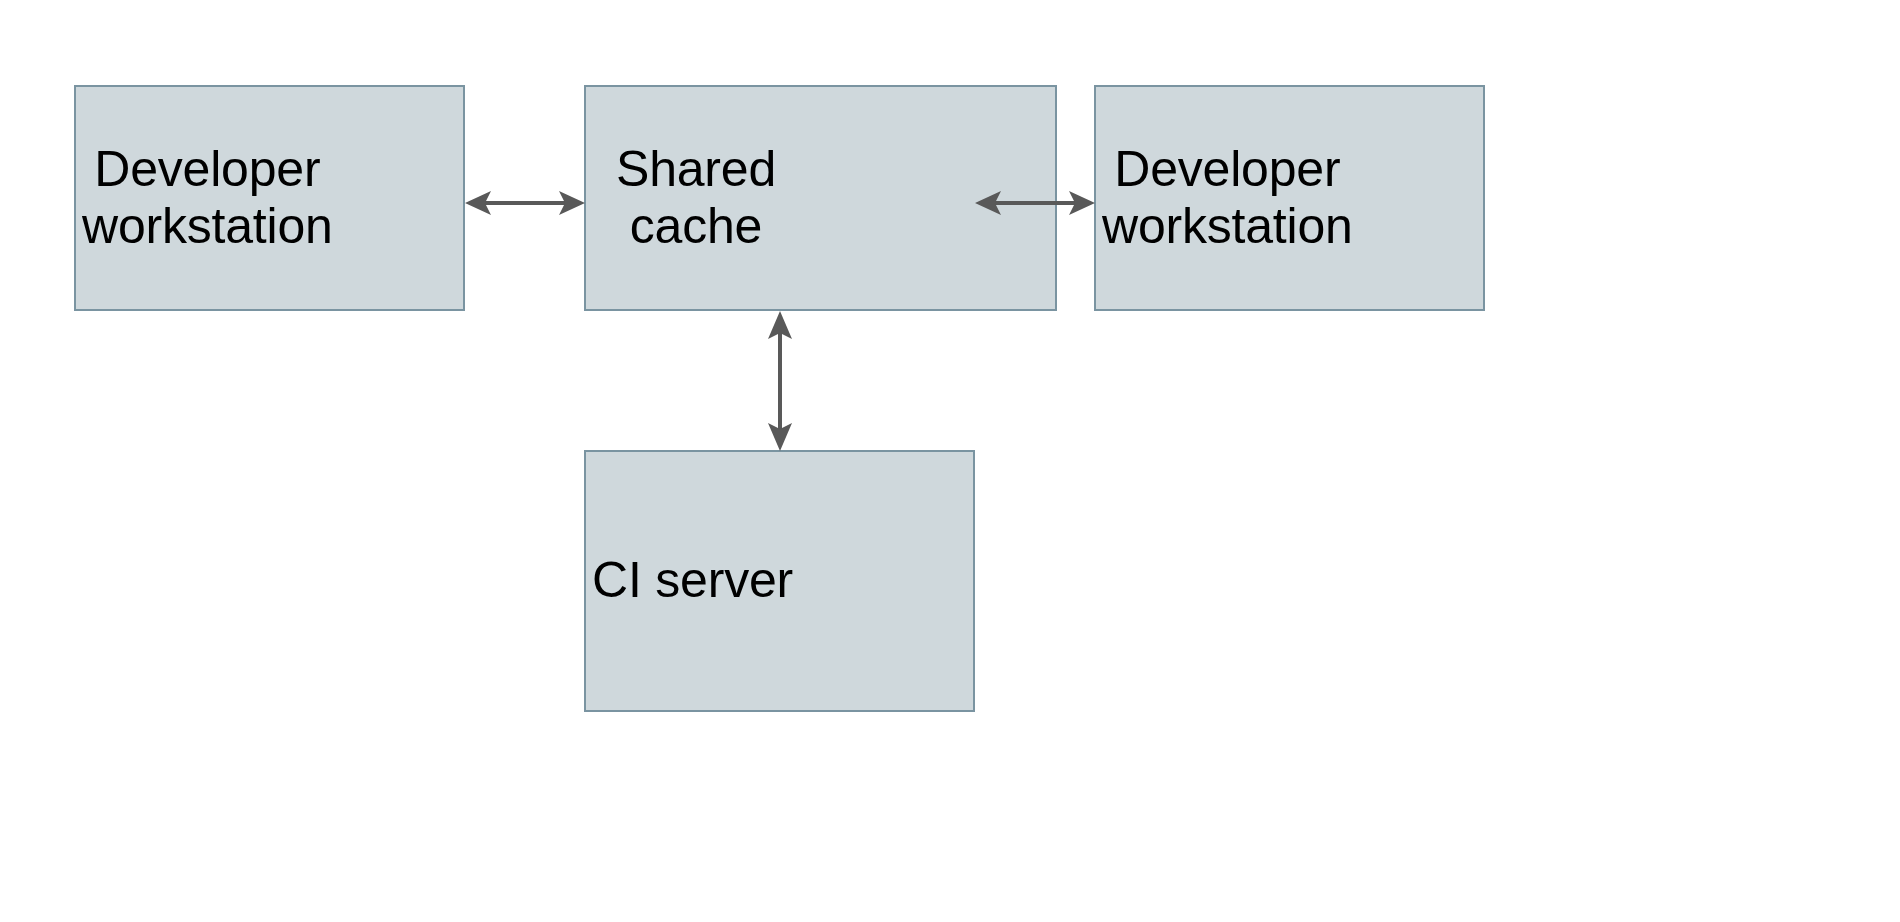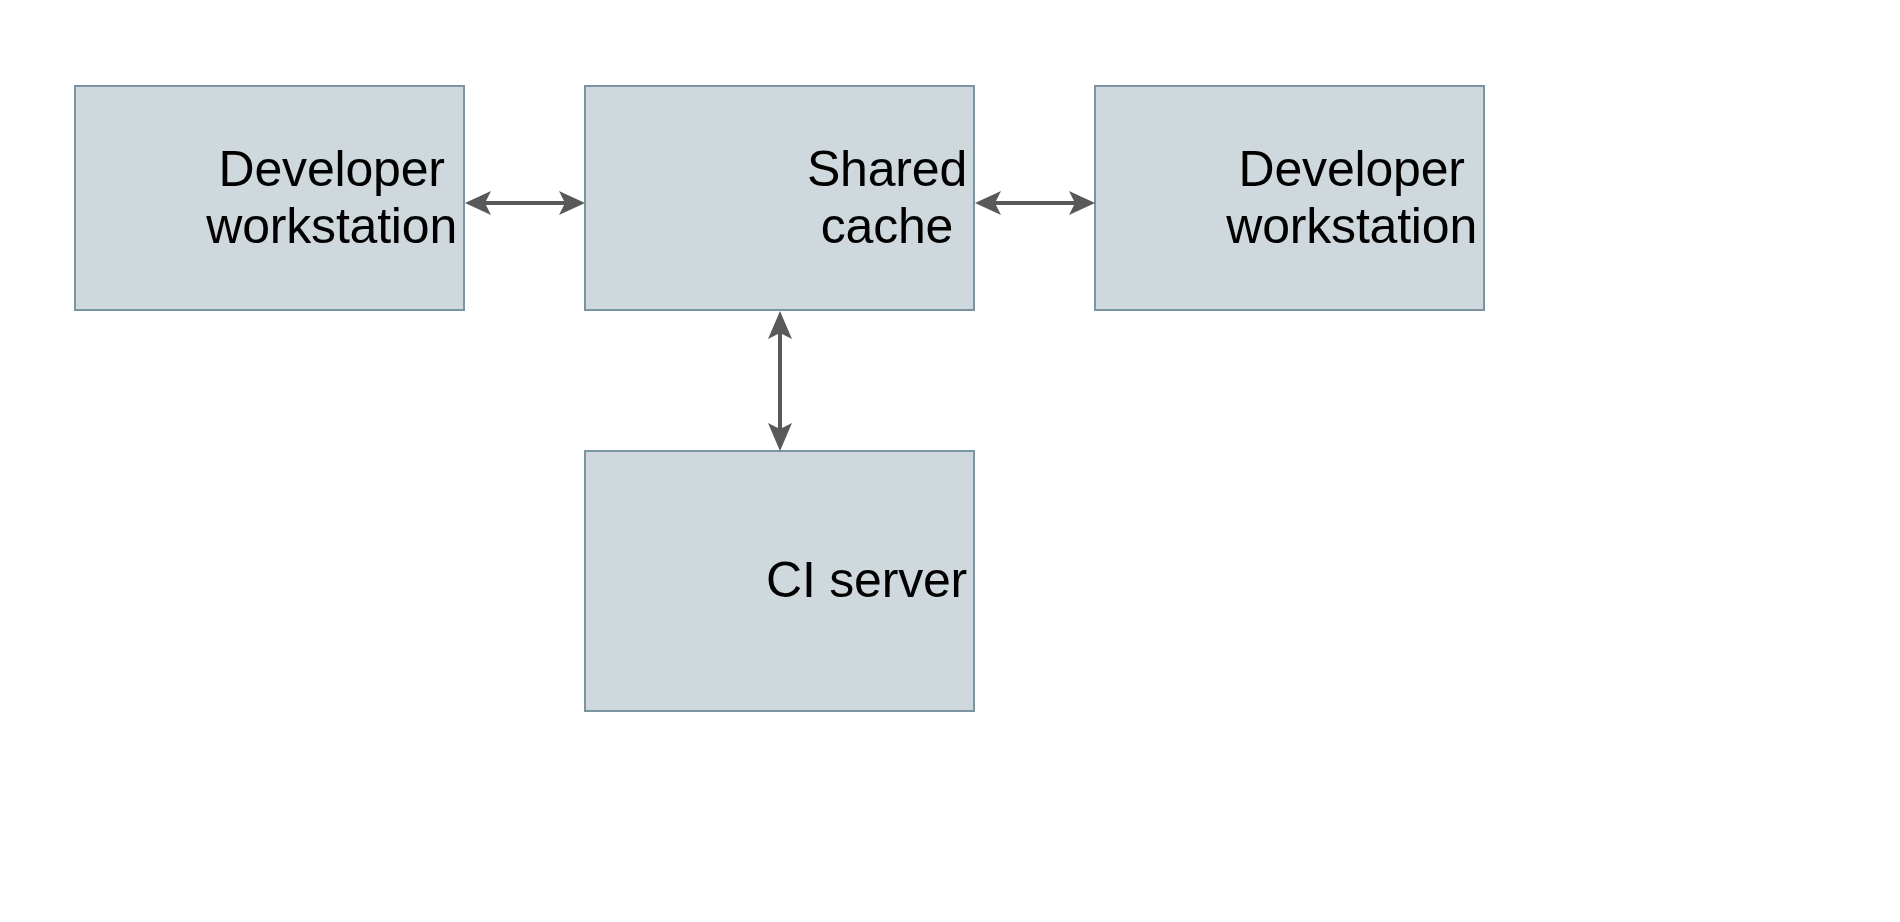--- a/index.html
+++ b/index.html
@@ -23,36 +23,36 @@
   }
 
   
   .node {
     position: absolute;
     box-sizing: border-box;
     background: #cfd8dc;
     border: 2px solid #7a94a1;
     display: flex;
     align-items: center;
-    justify-content: flex-end;
+    justify-content: flex-start;
     text-align: center;
   }
   .node-label {
     font-size: 50px;
     line-height: 1.15;
     color: #000000;
     font-weight: 400;
     letter-spacing: -0.2px;
     padding: 0 6px;
     white-space: pre-line;
   }
 
   
   #node-dev-left   { left: 74px;   top: 85px;  width: 391px; height: 226px; }
-  #node-shared     { left: 584px;  top: 85px;  width: 391px; height: 226px; }
+  #node-shared     { left: 584px;  top: 85px;  width: 473px; height: 226px; padding-left: 24px; }
   #node-dev-right  { left: 1094px; top: 85px;  width: 391px; height: 226px; }
   #node-ci         { left: 584px;  top: 450px; width: 391px; height: 262px; }
 
   
   .connector {
     position: absolute;
     overflow: visible;
   }
   #edge-dev-left-shared  { left: 465px;  top: 183px; width: 120px; height: 40px; }
   #edge-shared-dev-right { left: 975px;  top: 183px; width: 120px; height: 40px; }

